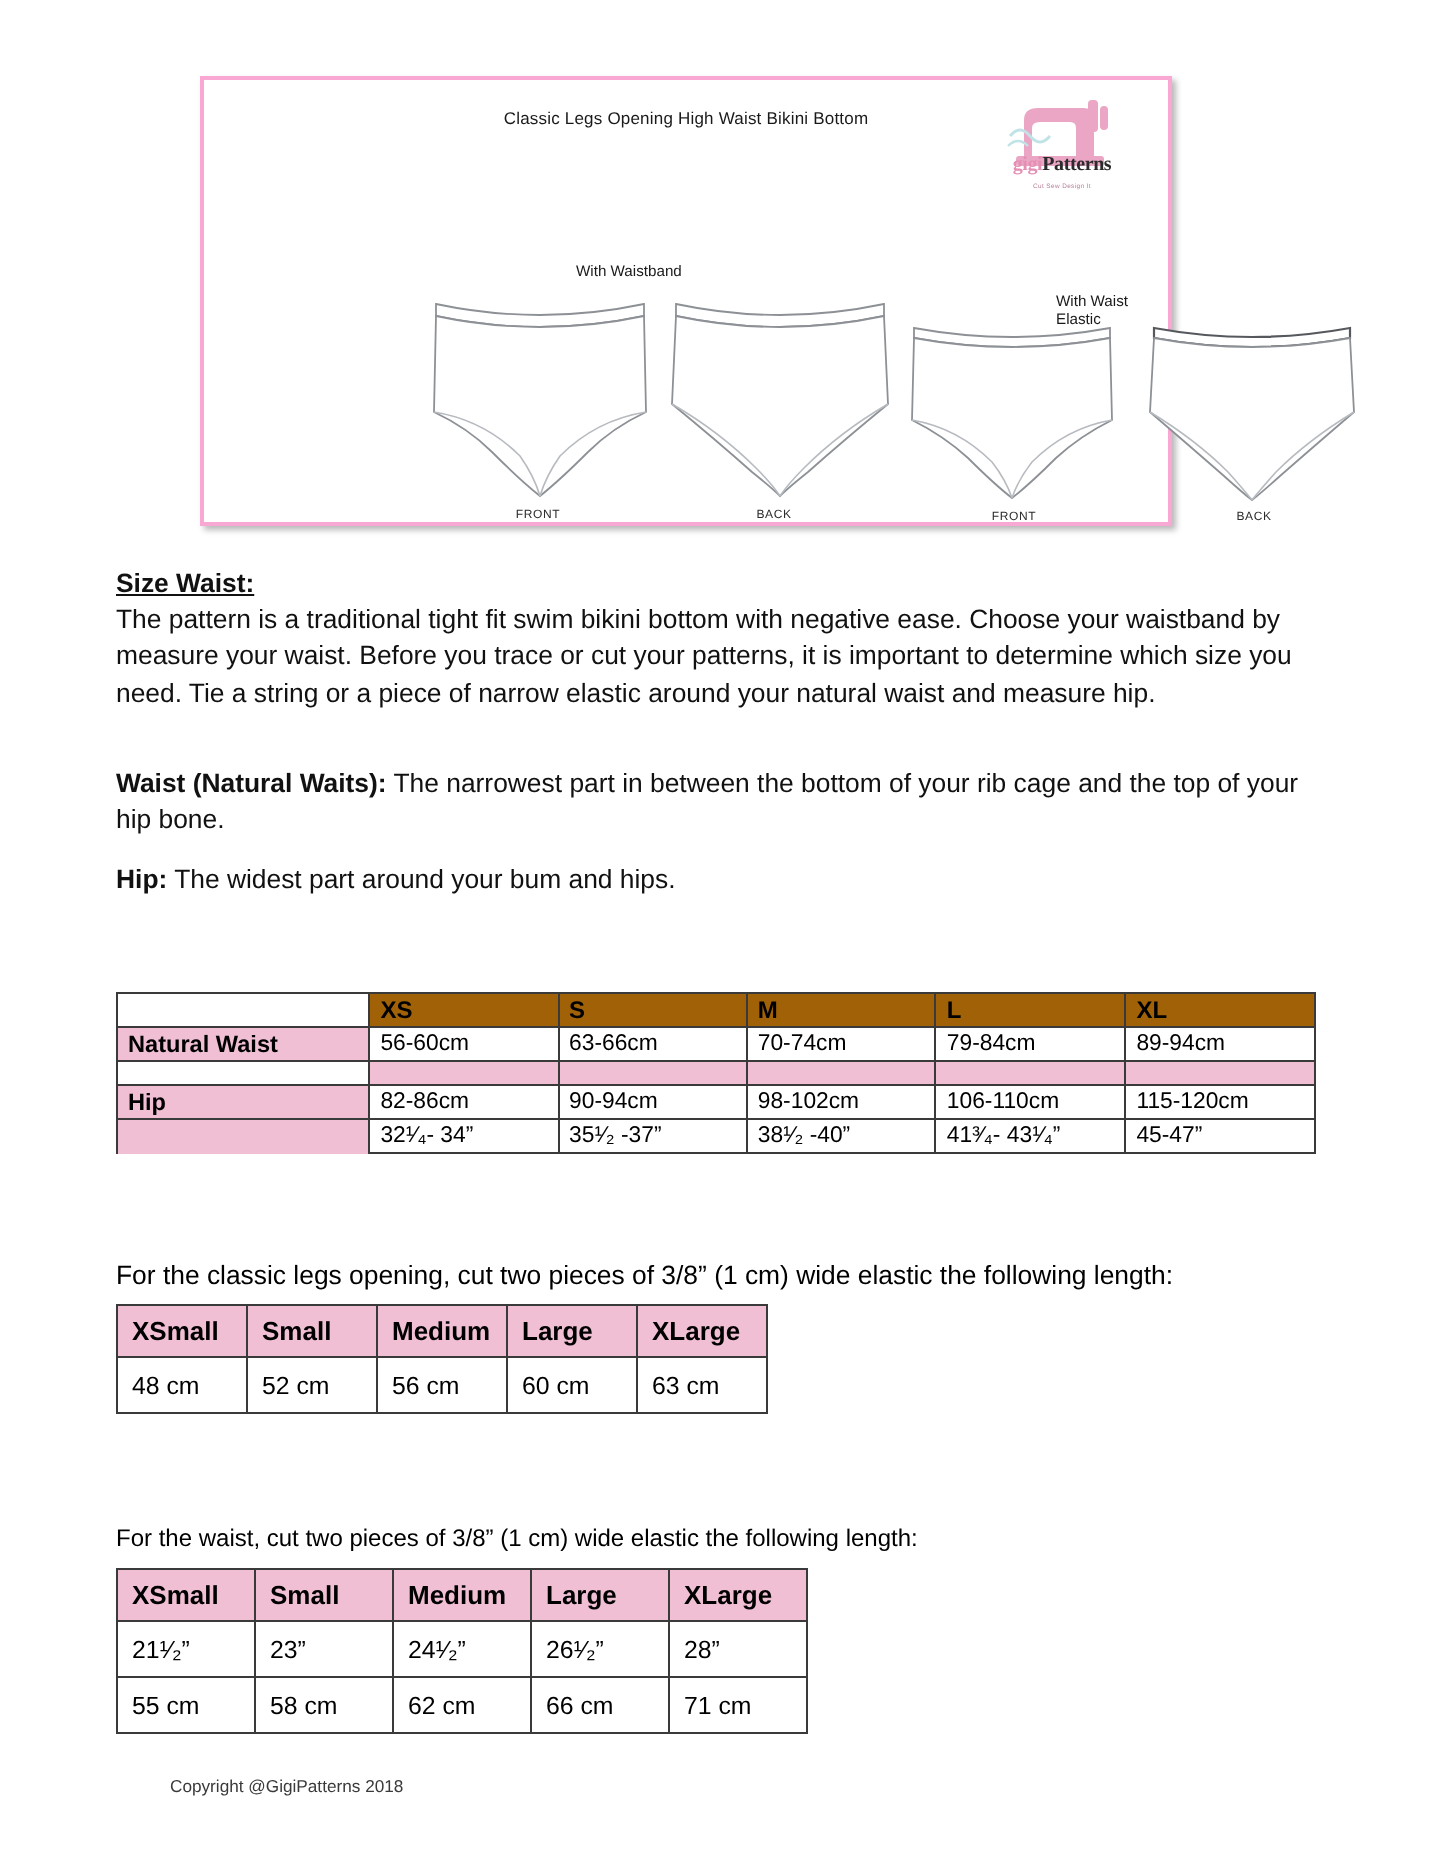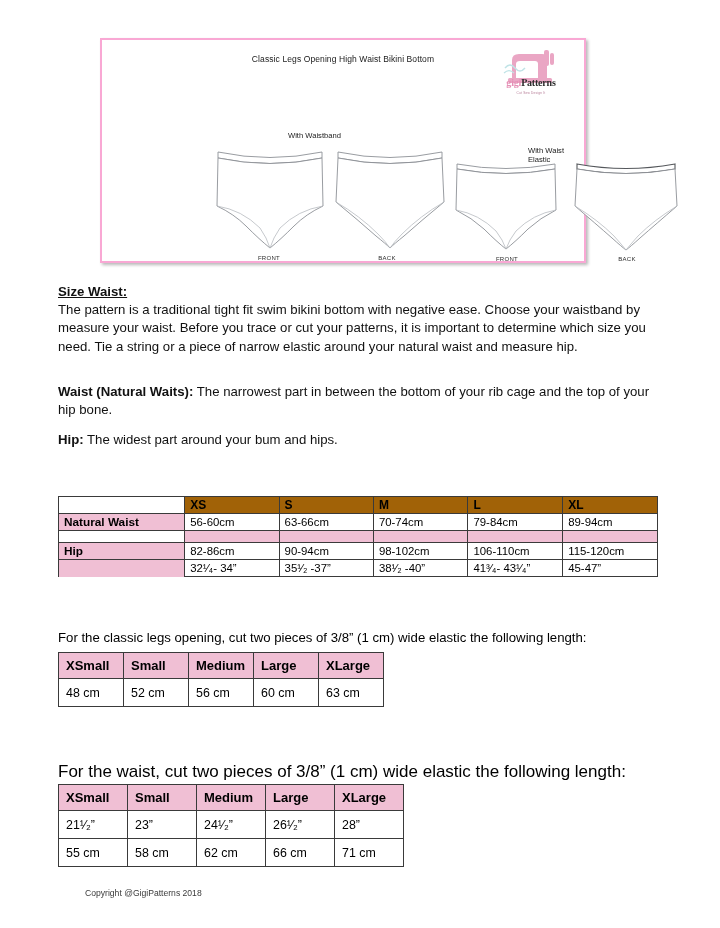--- a/index.html
+++ b/index.html
@@ -170,21 +170,21 @@
     font-size: 13px;
     height: 26px;
   }
   .tbl-legs { top: 652px; }
   .tbl-waist { top: 784px; }
   .tbl-legs td { width: 65px; }
   .tbl-legs td.c0 { width: 65px; }
   .tbl-waist td { width: 69px; }
 
   .para-legs  { position: absolute; left: 58px; top: 630px; font-size: 13.2px; }
-  .para-waist { position: absolute; left: 58px; top: 762px; font-size: 17px; }
+  .para-waist { position: absolute; left: 58px; top: 762px; font-size: 12px; }
 
   .copyright {
     position: absolute;
     left: 85px;
     top: 888px;
     font-size: 8.6px;
     color: #3a3a3a;
   }
 </style>
 </head>

